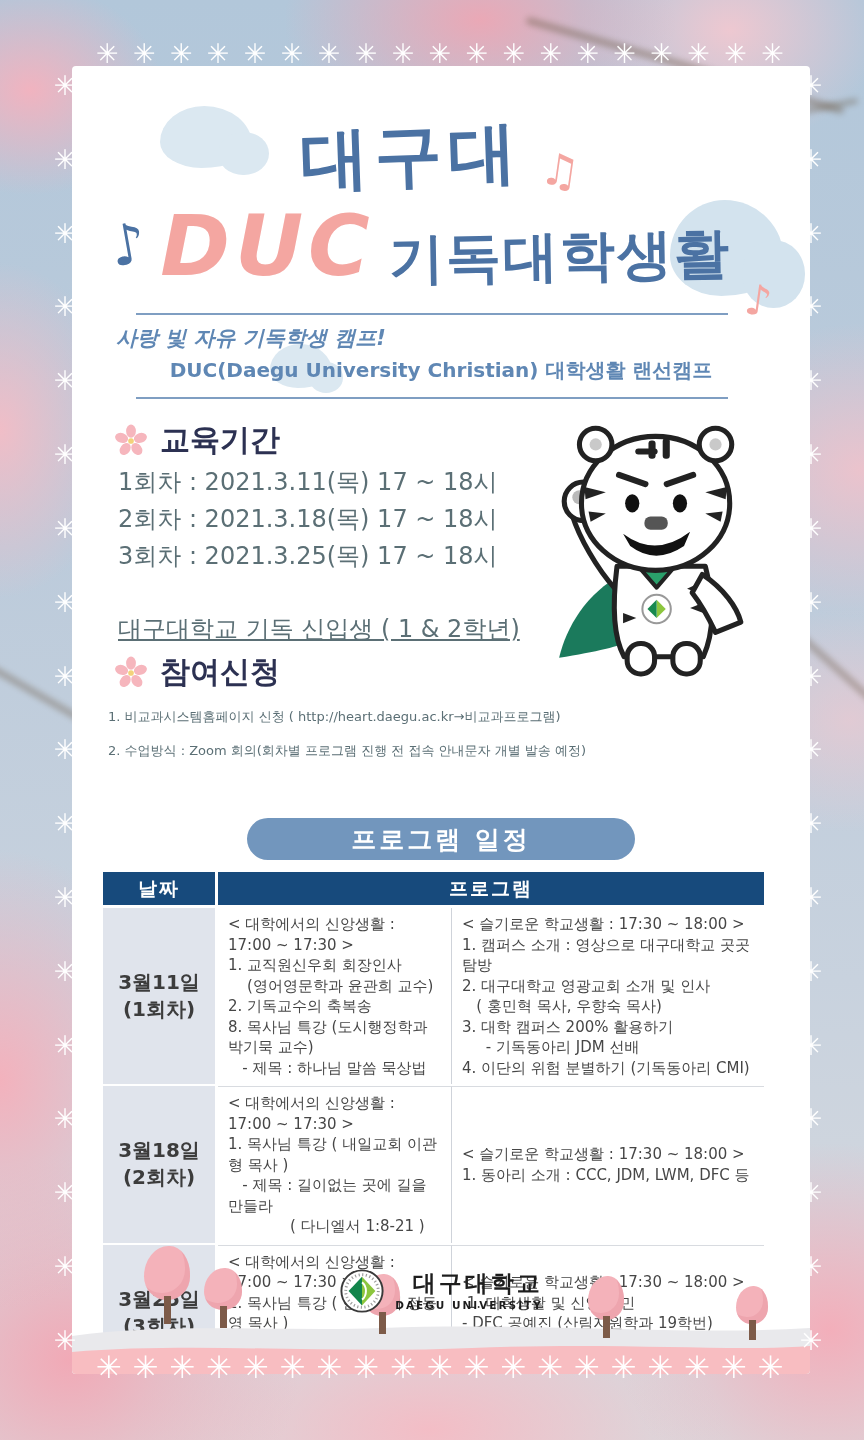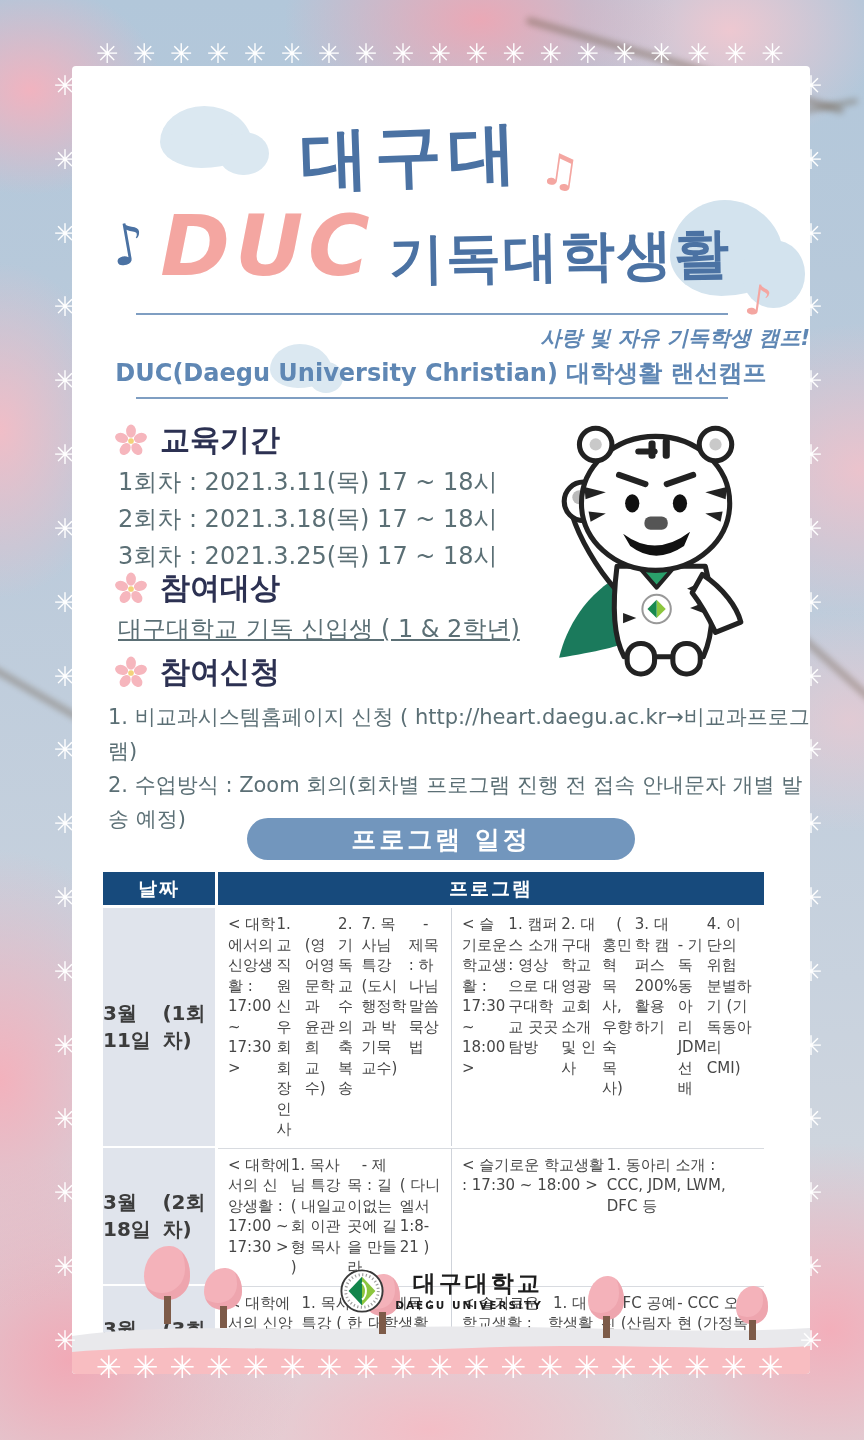--- a/index.html
+++ b/index.html
@@ -50,56 +50,56 @@
               font-size:68px; font-weight:bold; color:var(--title-blue,#4b72a3); transform:rotate(-2deg); letter-spacing:6px; }
   .n-beamed { display:inline-block; font-size:44px; color:var(--title-pink,#f4a6a1); transform:rotate(10deg) translateY(12px); margin-left:20px; letter-spacing:0; }
   .title-l2 { position:absolute; top:132px; left:0; width:100%; display:flex; justify-content:center; align-items:flex-start; gap:14px; }
   .n-blue  { font-size:56px; color:var(--title-blue,#4b72a3); transform:translateY(14px) rotate(-10deg); }
   .t-duc   { font-size:84px; font-style:italic; font-weight:bold; color:var(--title-pink,#f4a6a1); line-height:1; letter-spacing:5px; transform:translateY(6px); }
   .t-rest  { font-size:55px; font-weight:bold; color:var(--title-blue,#4b72a3); transform:translateY(22px) rotate(-1deg); letter-spacing:2px; }
   .n-pink2 { font-size:42px; color:var(--title-pink,#f4a6a1); transform:translateY(78px) rotate(8deg); }
 
   .rule { position:absolute; left:64px; width:592px; height:2px; background:var(--divider-blue,#7f9ec2); }
   .r1 { top:247px; } .r2 { top:331px; }
-  .sub1 { position:absolute; top:258px; left:0; width:100%; text-align:right; font-size:21px; font-weight:bold; color:var(--subtitle-blue,#5f87b4); font-style:italic; }
-  .sub2 { position:absolute; top:291px; left:0; width:100%; text-align:center; font-size:24px; font-weight:bold; color:var(--subtitle-blue,#5f87b4); }
+  .sub1 { position:absolute; top:258px; left:0; width:100%; text-align:left; font-size:21px; font-weight:bold; color:var(--subtitle-blue,#5f87b4); font-style:italic;padding-left:44px; }
+  .sub2 { position:absolute; top:291px; left:0; width:100%; text-align:center; font-size:20px; font-weight:bold; color:var(--subtitle-blue,#5f87b4); }
 
   
   .sec-h { position:absolute; display:flex; align-items:center; gap:12px;
            font-size:30px; font-weight:bold; color:var(--heading-navy,#2c3152); }
   .h-period { left:42px; top:354px; }
   .h-target { left:42px; top:502px; }
   .h-apply  { left:42px; top:586px; }
   .blossom  { width:34px; height:34px; flex:0 0 34px; }
   .sec-body { position:absolute; color:var(--body-slate,#5b6f75); }
   .body-period { left:46px; top:398px; font-size:24px; }
   .body-period .pline { line-height:37px; }
   .body-target { left:46px; top:546px; font-size:24px;text-decoration:underline; }
   .body-target .pline { line-height:34px; }
-  .body-apply  { left:36px; top:634px; font-size:21px; }
+  .body-apply  { left:36px; top:634px; font-size:13px; }
   .body-apply .pline { line-height:34px; }
 
   .tiger { position:absolute; left:452px; top:348px; width:252px; height:264px; }
 
   
   .pill { position:absolute; top:752px; left:50%; transform:translateX(-50%);
           width:388px; height:42px; border-radius:21px; background:var(--pill-blue,#7296bd);
           color:#ffffff; font-size:25px; font-weight:bold; letter-spacing:3px;
           display:flex; align-items:center; justify-content:center; }
 
   
   .table { position:absolute; left:31px; top:806px; width:661px; }
   .thead { display:flex; height:33px; }
   .th { background:var(--table-header-navy,#174a7c); color:#fff; font-size:19px; font-weight:bold;
         display:flex; align-items:center; justify-content:center; letter-spacing:2px; }
   .th-date { flex:0 0 112px; margin-right:3px; }
   .th-prog { flex:1; }
   .trow { display:flex; margin-top:2px; }
   .thead + .trow { margin-top:3px; }
-  .td { display:flex; flex-direction:row; justify-content:center; }
+  .td { display:flex; flex-direction:column; justify-content:center; }
   .td.date { flex:0 0 112px; margin-right:3px; background:var(--date-cell-bg,#e0e4ec);
              align-items:center; font-size:20px; font-weight:bold; color:#3c3c3c; }
   .td.date .pline { line-height:27px; white-space:pre-wrap; }
   .td.prog { padding:6px 10px; font-size:15px; color:#464646; }
   .td.prog .pline { line-height:20.5px; white-space:pre-wrap; }
   .td.left  { flex:0 0 234px; border-right:1px solid #cfd3da; }
   .td.right { flex:1; }
   .trow + .trow .td.prog { border-top:1px solid #d8dbe0; }
   .row0 .td { min-height:170px; } .row1 .td { min-height:92px; } .row2 .td { min-height:88px; }
 
@@ -245,33 +245,20 @@
       <circle cx="18" cy="18" r="3" fill="#f3d27a"></circle>
     </svg>
     <span>교육기간</span>
   </div>
   <div class="sec-body body-period">
       <div class="pline">1회차 : 2021.3.11(목) 17 ~ 18시</div>
       <div class="pline">2회차 : 2021.3.18(목) 17 ~ 18시</div>
       <div class="pline">3회차 : 2021.3.25(목) 17 ~ 18시</div>
     </div>
 
-  <div class="sec-h h-target">
-    <svg class="blossom" viewBox="0 0 36 36">
-      <g fill="var(--blossom-pink,#f6b6bd)">
-        <ellipse cx="18" cy="7.5" rx="5.2" ry="7"></ellipse>
-        <ellipse cx="18" cy="7.5" rx="5.2" ry="7" transform="rotate(72 18 18)"></ellipse>
-        <ellipse cx="18" cy="7.5" rx="5.2" ry="7" transform="rotate(144 18 18)"></ellipse>
-        <ellipse cx="18" cy="7.5" rx="5.2" ry="7" transform="rotate(216 18 18)"></ellipse>
-        <ellipse cx="18" cy="7.5" rx="5.2" ry="7" transform="rotate(288 18 18)"></ellipse>
-      </g>
-      <circle cx="18" cy="18" r="3" fill="#f3d27a"></circle>
-    </svg>
-    <span>참여대상</span>
-  </div>
   <div class="sec-body body-target">
       <div class="pline">대구대학교 기독 신입생 ( 1 &amp; 2학년)</div>
     </div>
 
   <div class="sec-h h-apply">
     <svg class="blossom" viewBox="0 0 36 36">
       <g fill="var(--blossom-pink,#f6b6bd)">
         <ellipse cx="18" cy="7.5" rx="5.2" ry="7"></ellipse>
         <ellipse cx="18" cy="7.5" rx="5.2" ry="7" transform="rotate(72 18 18)"></ellipse>
         <ellipse cx="18" cy="7.5" rx="5.2" ry="7" transform="rotate(144 18 18)"></ellipse>
@@ -353,21 +340,21 @@
     <div class="trow row0">
       <div class="td date">
           <div class="pline">3월11일</div>
           <div class="pline">(1회차)</div>
         </div>
       <div class="td prog left">
           <div class="pline">&lt; 대학에서의 신앙생활 : 17:00 ~ 17:30 &gt;</div>
           <div class="pline">1. 교직원신우회 회장인사</div>
           <div class="pline">    (영어영문학과 윤관희 교수)</div>
           <div class="pline">2. 기독교수의 축복송</div>
-          <div class="pline">7. 목사님 특강 (도시행정학과 박기묵 교수)</div>
+          <div class="pline">8. 목사님 특강 (도시행정학과 박기묵 교수)</div>
           <div class="pline">   - 제목 : 하나님 말씀 묵상법</div>
         </div>
       <div class="td prog right">
           <div class="pline">&lt; 슬기로운 학교생활 : 17:30 ~ 18:00 &gt;</div>
           <div class="pline">1. 캠퍼스 소개 : 영상으로 대구대학교 곳곳 탐방</div>
           <div class="pline">2. 대구대학교 영광교회 소개 및 인사</div>
           <div class="pline">   ( 홍민혁 목사, 우향숙 목사)</div>
           <div class="pline">3. 대학 캠퍼스 200% 활용하기</div>
           <div class="pline">     - 기독동아리 JDM 선배</div>
           <div class="pline">4. 이단의 위험 분별하기 (기독동아리 CMI)</div>

